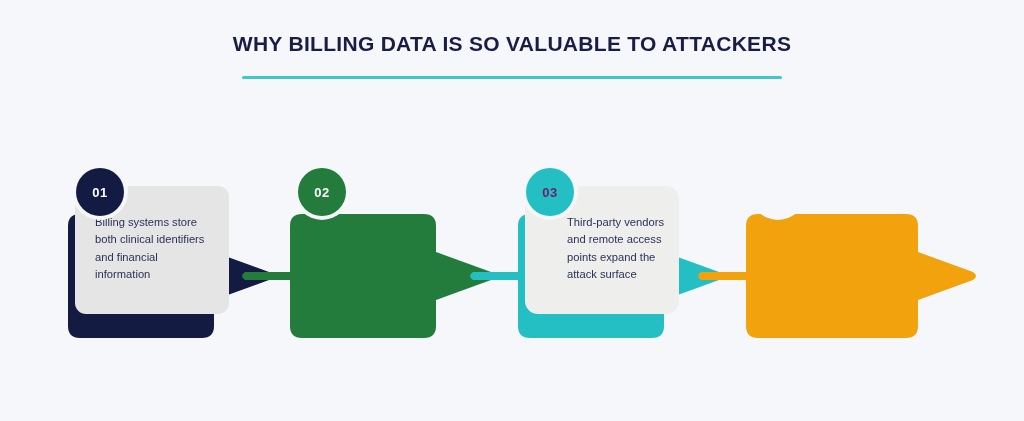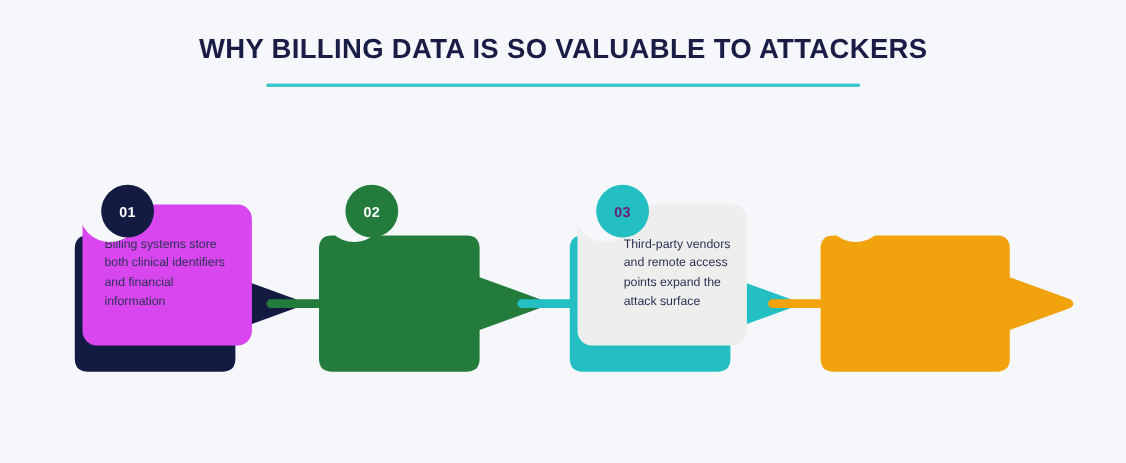--- a/index.html
+++ b/index.html
@@ -24,23 +24,23 @@
 
   
   .header {
     position: absolute;
     top: 0;
     left: 0;
     width: 1024px;
     text-align: center;
   }
   .title {
-    margin: 16px;
-    padding-top: 14px;
-    font-size: 25px;
+    margin: 0;
+    padding-top: 31px;
+    font-size: 21px;
     font-weight: bold;
     letter-spacing: 0.3px;
     color: #191d46;
     font-family: "Liberation Sans", sans-serif;
     line-height: 1.2;
     white-space: nowrap;
   }
   .title-underline {
     position: absolute;
     top: 76px;
@@ -102,21 +102,21 @@
     top: 164px;
     left: 4px;
     width: 56px;
     height: 56px;
     border-radius: 50%;
     background: #f5f7fb;
   }
   .badge {
     position: absolute;
     top: 168px;
-    left: 24px;
+    left: 8px;
     width: 48px;
     height: 48px;
     border-radius: 50%;
     display: flex;
     align-items: center;
     justify-content: center;
     color: #ffffff;
     font-size: 13px;
     font-weight: bold;
     letter-spacing: 0.4px;
@@ -132,21 +132,21 @@
     <h1 class="title" style="color: rgb(25, 29, 70);">WHY BILLING DATA IS SO VALUABLE TO ATTACKERS</h1>
   </div>
   <div class="title-underline" style="background: rgb(62, 200, 205);"></div>
 
   <div class="steps">
 
     <div class="step" style="left:68px;">
       <svg class="arrow-svg" width="220" height="124" viewBox="0 0 220 124">
         <path d="M 12,0 L 134,0 Q 146,0 146,12 L 146,38 L 201,58 Q 207,62 201,66 L 146,86 L 146,112 Q 146,124 134,124 L 12,124 Q 0,124 0,112 L 0,12 Q 0,0 12,0 Z" fill="#141b42"></path>
       </svg>
-      <div class="card" style="background: #d946ef;">
+      <div class="card" style="background: #e5e5e5; border-radius: 11px;">
         <p class="card-text" style="color: rgb(43, 49, 85);">Billing systems store both clinical identifiers and financial information</p>
       </div>
       <div class="badge-ring" style="background: rgb(245, 247, 251);"></div>
       <div class="badge" style="background: rgb(20, 27, 66); color: rgb(255, 255, 255);">
         <span>01</span>
       </div>
     </div>
 
     <div class="step" style="left:290px;">
       <svg class="arrow-svg" width="220" height="124" viewBox="0 0 220 124">

